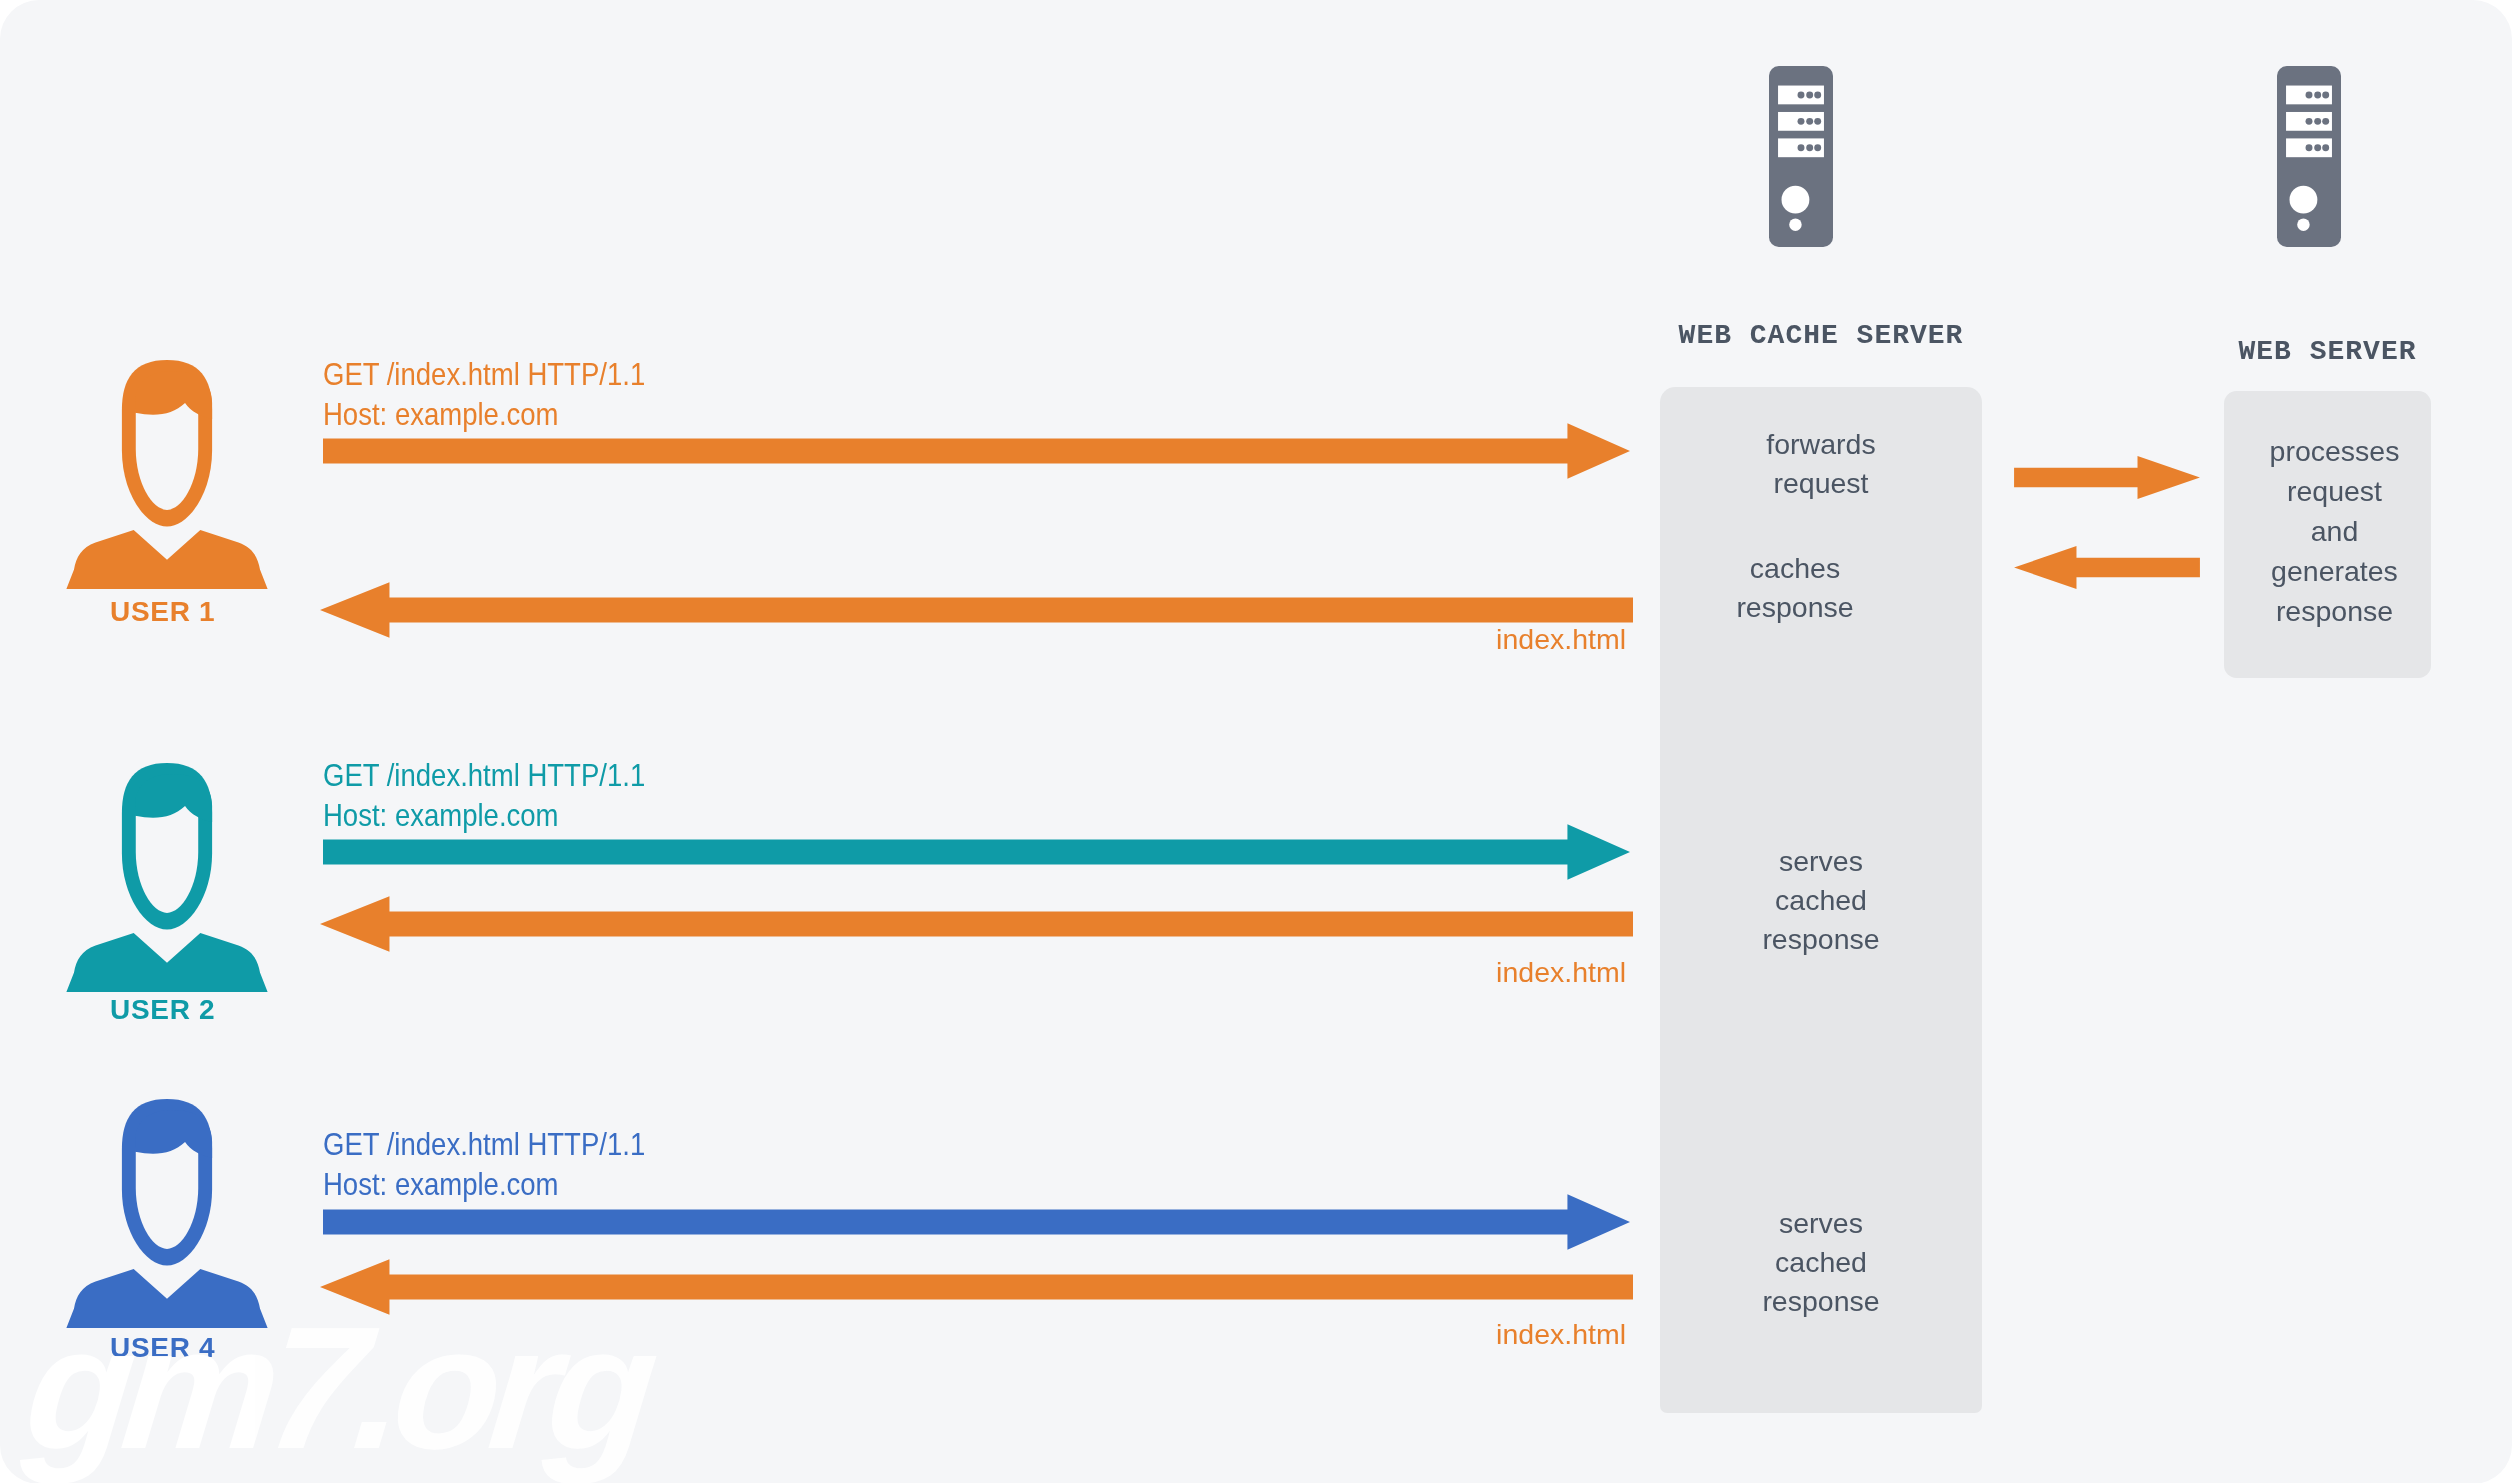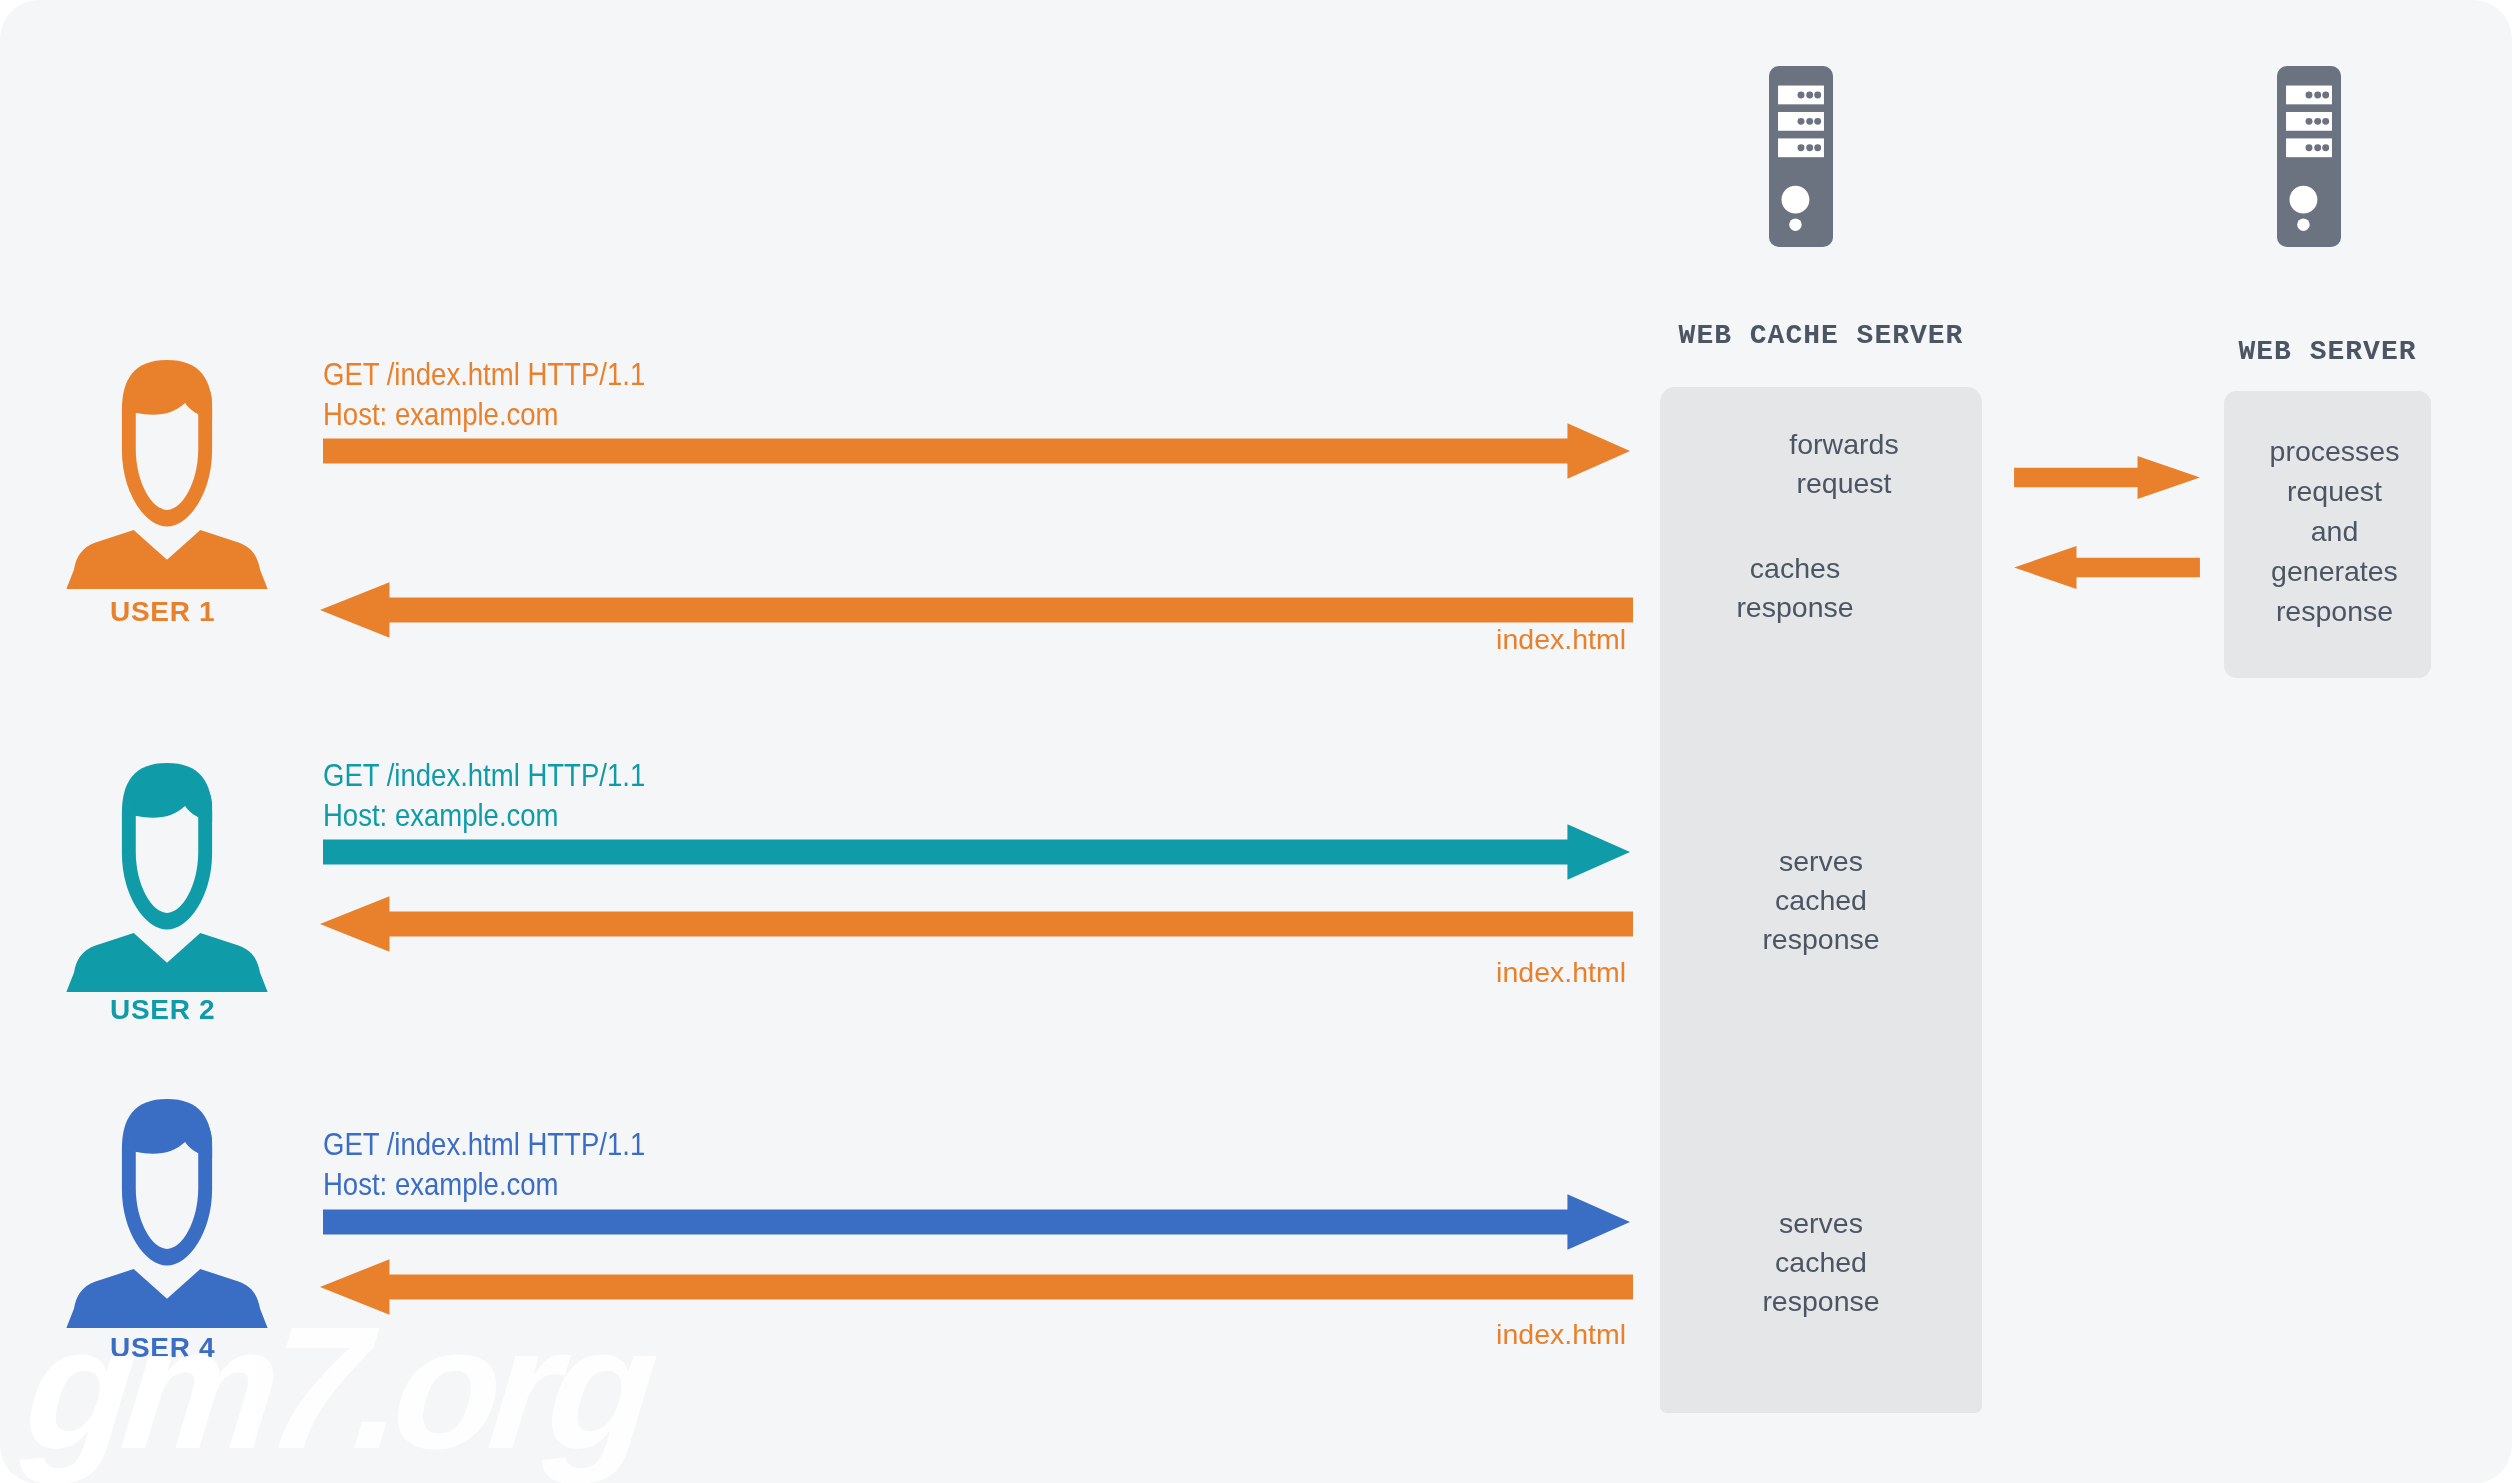--- a/index.html
+++ b/index.html
@@ -70,21 +70,21 @@
 
   
   .phase{
     position:absolute;
     font-size:28.5px;
     line-height:39px;
     color:#4b5563;
     text-align:center;
     white-space:pre-line;
   }
-  #phase-fw{left:1660px;top:425px;width:322px;margin-left:23px;}
+  #phase-fw{left:1660px;top:425px;width:322px;}
   #phase-cache{left:1660px;top:549px;width:270px;}
   #phase-s2{left:1660px;top:842px;width:322px;}
   #phase-s3{left:1660px;top:1204px;width:322px;}
   #phase-srv{
     left:2224px;top:431px;width:221px;
     font-size:28.5px;line-height:40px;
   }
 
   
   .tower{position:absolute;}

